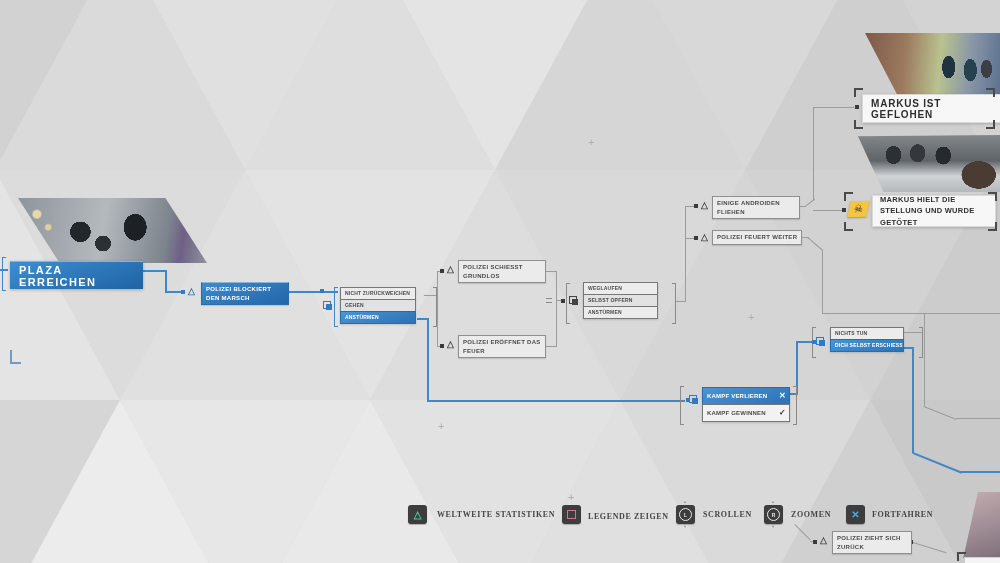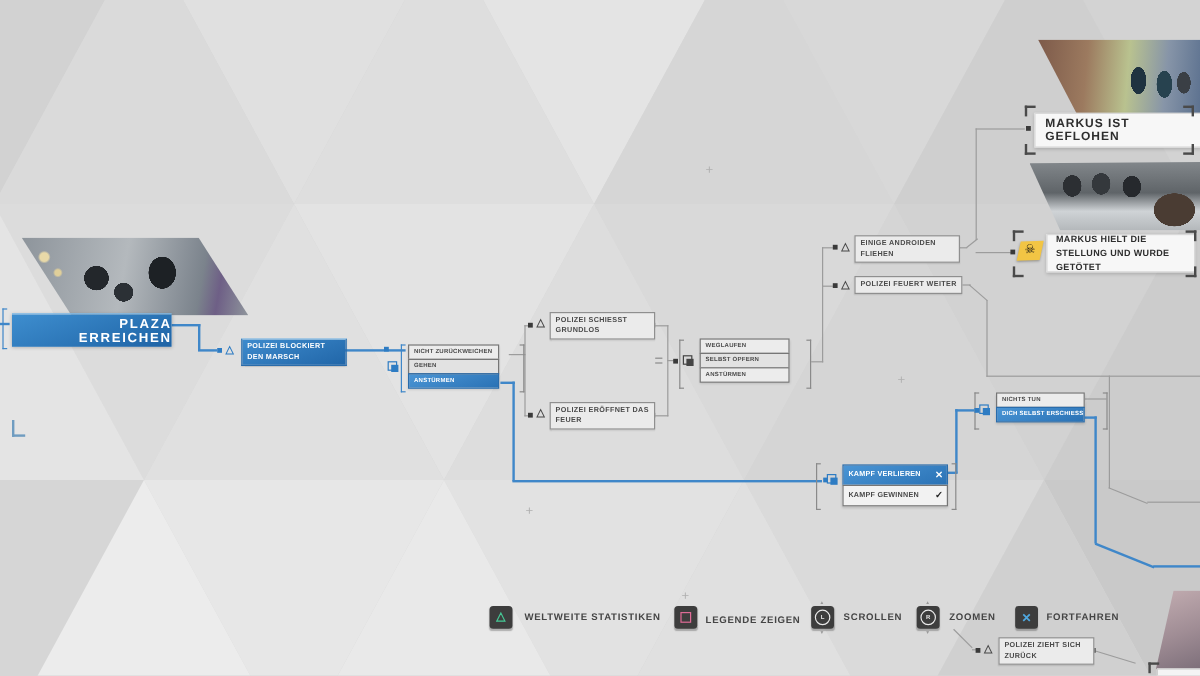--- a/index.html
+++ b/index.html
@@ -53,21 +53,21 @@
   .cb.tl{border-top:2px solid #4a4a4a;border-left:2px solid #4a4a4a;}
   .cb.tr{border-top:2px solid #4a4a4a;border-right:2px solid #4a4a4a;}
   .cb.bl{border-bottom:2px solid #4a4a4a;border-left:2px solid #4a4a4a;}
   .cb.br{border-bottom:2px solid #4a4a4a;border-right:2px solid #4a4a4a;}
   
   .thumb{position:absolute;z-index:2;}
   
   .lbtn{position:absolute;width:19px;height:19px;background:#3d3d3d;border-radius:3px;
         z-index:2;display:flex;align-items:center;justify-content:center;box-shadow:0 1px 1px rgba(0,0,0,.25);}
   .llab{position:absolute;z-index:2;font-size:8px;font-weight:bold;letter-spacing:.6px;
-        color:#454545;text-transform:uppercase;}
+        color:#454545;text-transform:uppercase;font-family:Liberation Serif, serif;}
   .stickc{width:11px;height:11px;border:1.5px solid #e8e8e8;border-radius:50%;
           display:flex;align-items:center;justify-content:center;color:#e8e8e8;
           font-size:5px;font-weight:bold;}
   .sarr{position:absolute;font-size:4px;color:#9a9a9a;line-height:4px;}
   .plus{position:absolute;color:#b0b0b0;font-size:11px;line-height:11px;z-index:1;font-weight:normal;}
   
   .skull{position:absolute;z-index:3;width:19px;height:16px;background:#f2c544;
          transform:skewX(-14deg) rotate(-2deg);display:flex;align-items:center;justify-content:center;
          box-shadow:0 1px 2px rgba(0,0,0,.3);}
   .skull span{transform:skewX(14deg);font-size:10px;line-height:10px;color:#131313;}
@@ -204,21 +204,21 @@
        linear-gradient(180deg,#82878b,#5f6468 45%,#cfd3d6 72%,#b4b8bb);"></div>
 
 <div class="thumb" style="left:960px;top:492px;width:40px;height:66px;
      clip-path:polygon(45% 0,100% 0,100% 100%,8% 100%);
      background:linear-gradient(160deg,#c4aeb2,#a08d95 55%,#7d6f7a);"></div>
 
 <div class="vbr blue" style="left:2px;top:257px;height:32px;"></div>
 <div class="abs" style="left:10px;top:261px;width:133px;height:27px;z-index:2;
      background:linear-gradient(160deg,#3e8ecf,#1e63a5);border-top:1px solid #7db6e3;
      display:flex;align-items:center;box-shadow:0 1px 3px rgba(0,0,0,.25);">
-  <span style="color:#fff;font-size:11px;font-weight:bold;letter-spacing:1.4px;padding-left:9px;text-align:right;">PLAZA ERREICHEN</span>
+  <span style="color:#fff;font-size:11px;font-weight:bold;letter-spacing:1.4px;padding-left:9px;">PLAZA ERREICHEN</span>
 </div>
 <span class="abs" style="left:10px;top:350px;width:9px;height:12px;border-left:2px solid #6f9cc0;border-bottom:2px solid #6f9cc0;z-index:1;"></span>
 
 <span class="tri b" style="left:188px;top:287px;">△</span>
 <div class="node blue" style="left:201px;top:282px;width:78px;"><span>POLIZEI BLOCKIERT DEN MARSCH</span></div>
 
 <div class="vbr blue" style="left:334px;top:287px;height:38px;"></div>
 <div class="cicon" style="left:323px;top:301px;">
     <i class="back"></i>
     <i class="front"></i>

